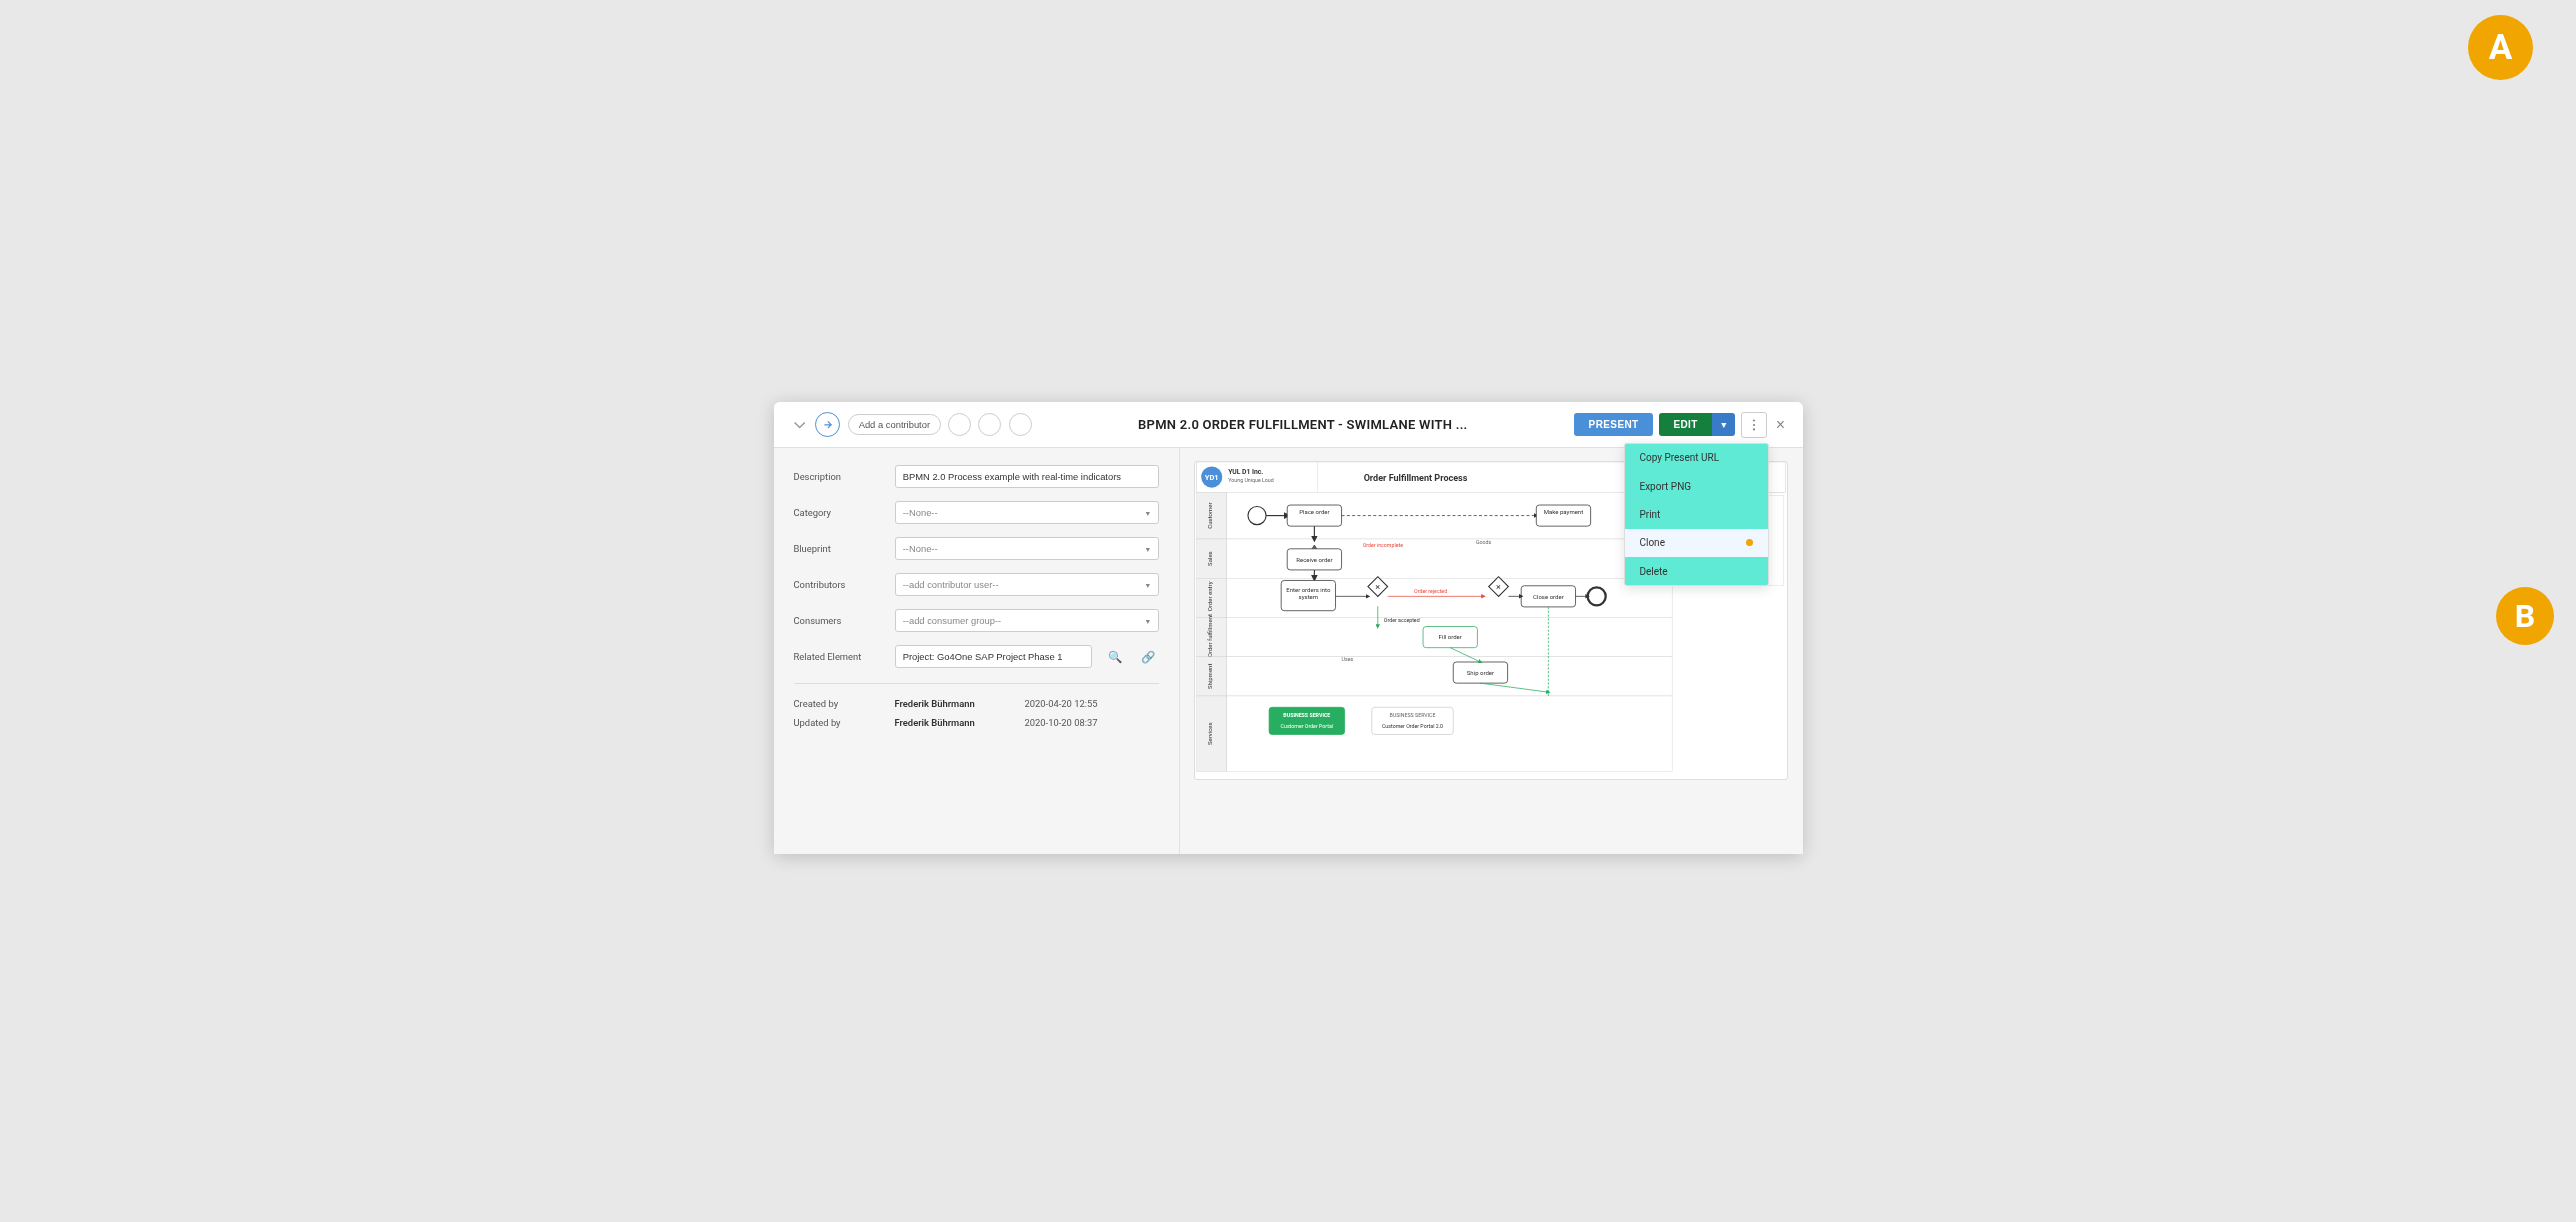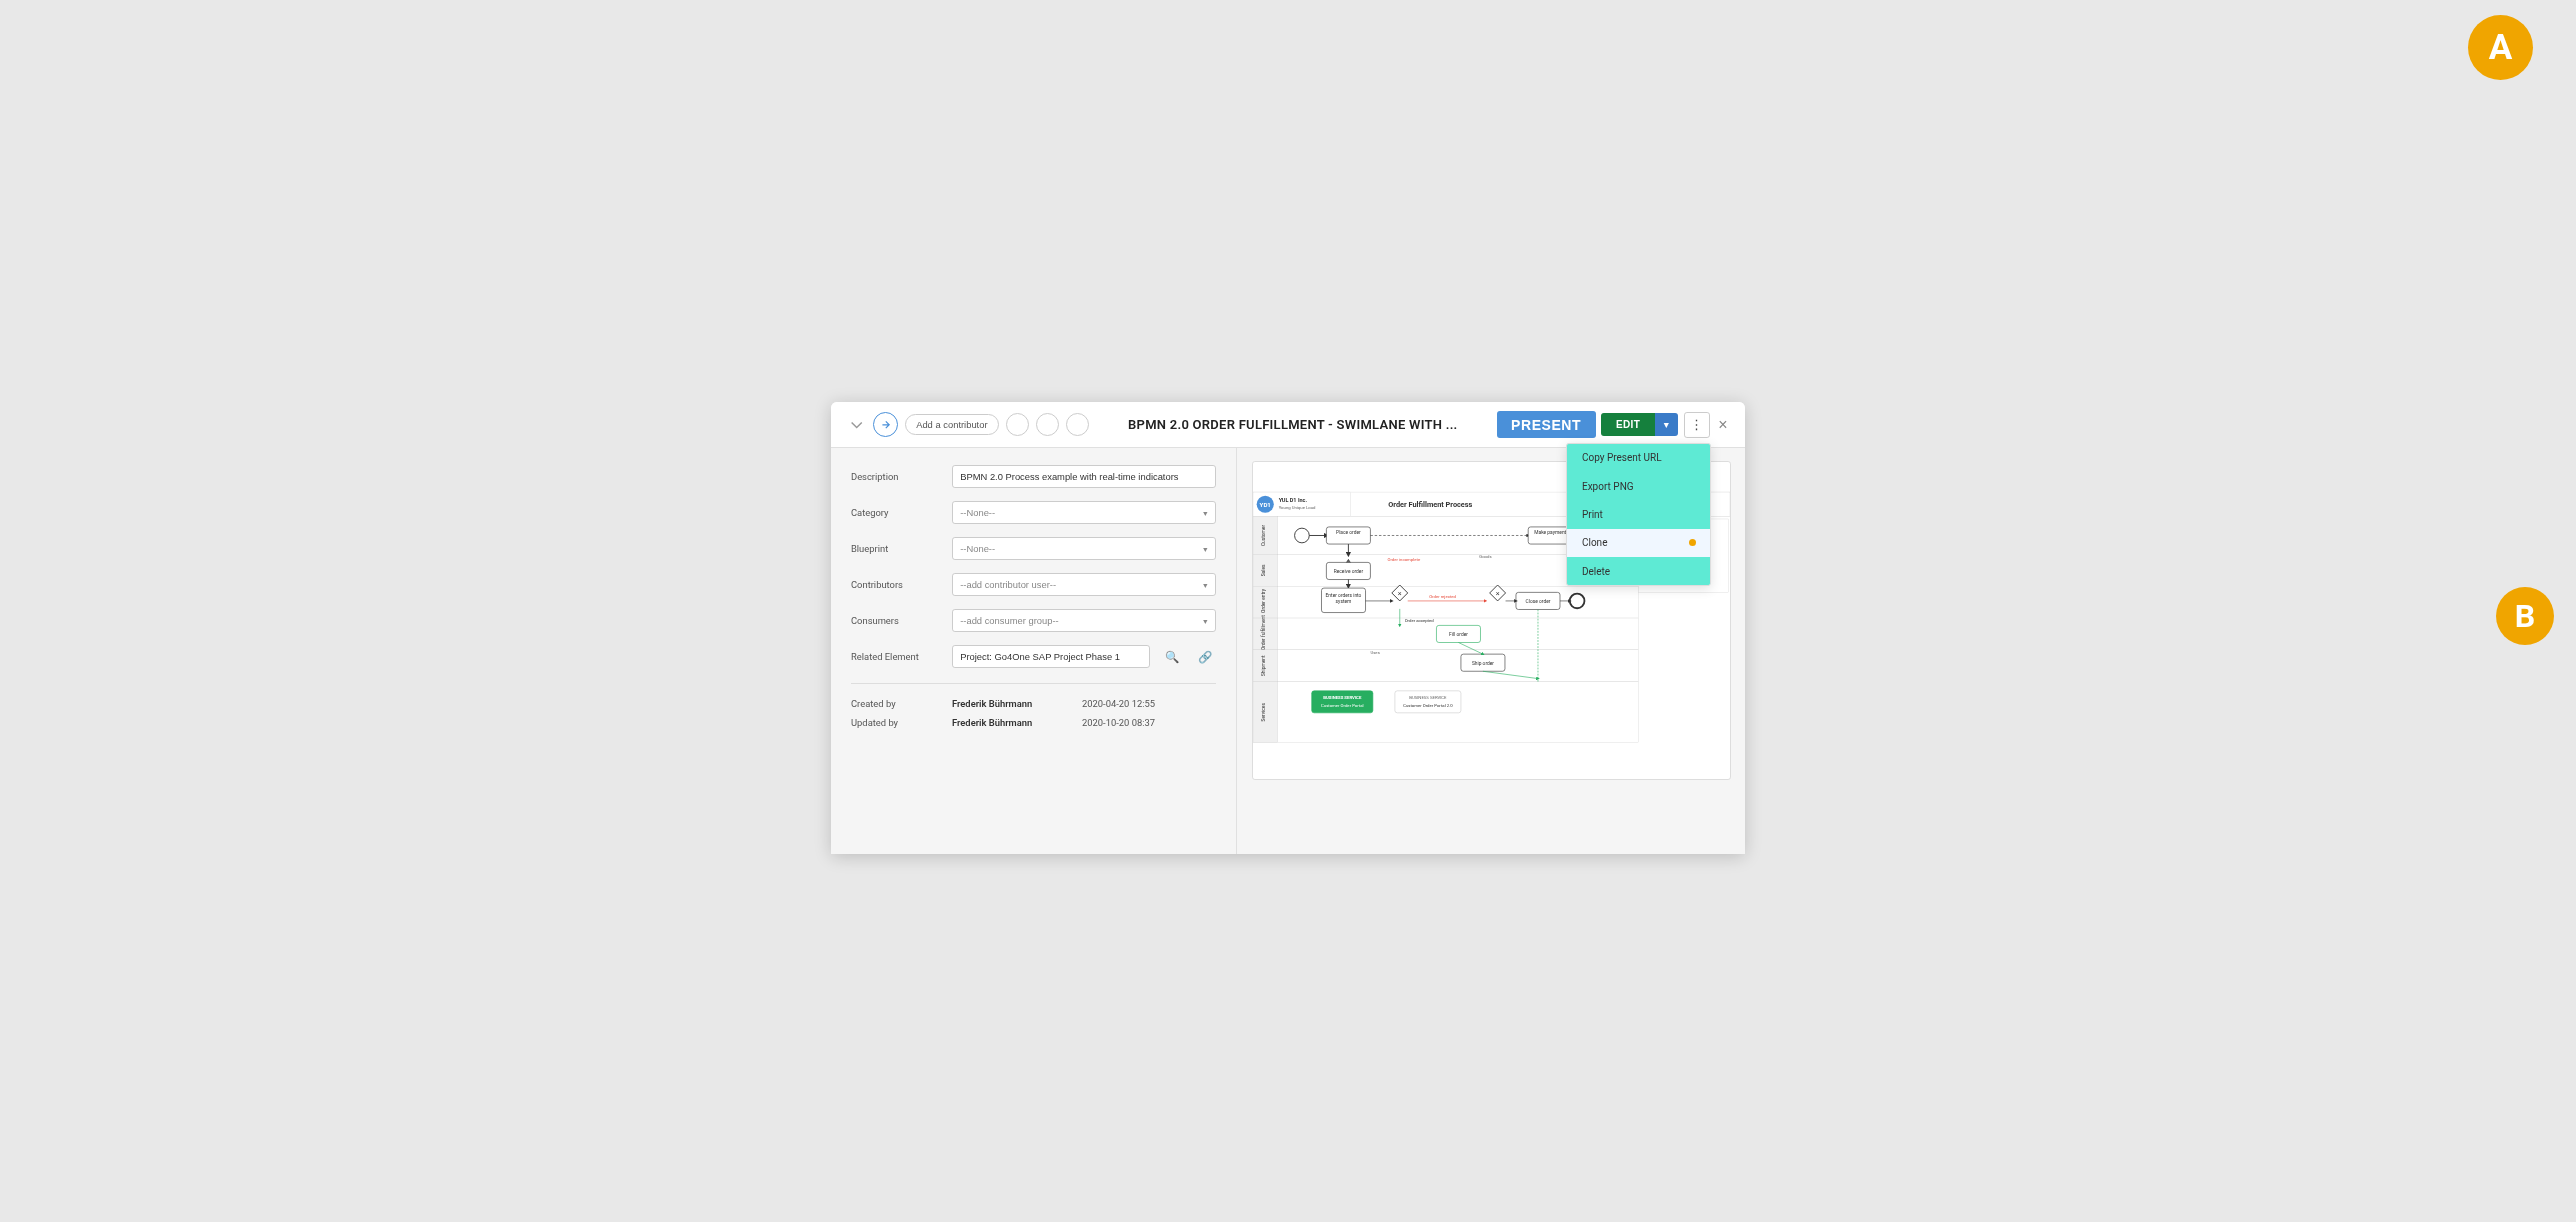--- a/index.html
+++ b/index.html
@@ -48,21 +48,21 @@
       font-weight: bold;
       color: white;
       z-index: 100;
     }
 
     
     .modal {
       background: #f5f5f5;
       border-radius: 5.8px;
       box-shadow: 0 2.9px 17.4px rgba(0,0,0,0.18);
-      width: 914px;
+      width: 1029px;
       min-height: 449px;
       position: relative;
       overflow: visible;
       margin: 43px 0 9px 0;
     }
 
     
     .modal-header {
       display: flex;
       align-items: center;
@@ -137,21 +137,21 @@
       align-items: center;
       gap: 5.8px;
     }
 
     .btn-present {
       background: #4a90d9;
       color: white;
       border: none;
       padding: 5.8px 14.5px;
       border-radius: 2.9px;
-      font-size: 14px;
+      font-size: 10px;
       font-weight: 600;
       cursor: pointer;
       letter-spacing: 0.04em;
     }
 
     .btn-edit {
       background: #15803d;
       color: white;
       border: none;
       padding: 5.8px 14.5px;

